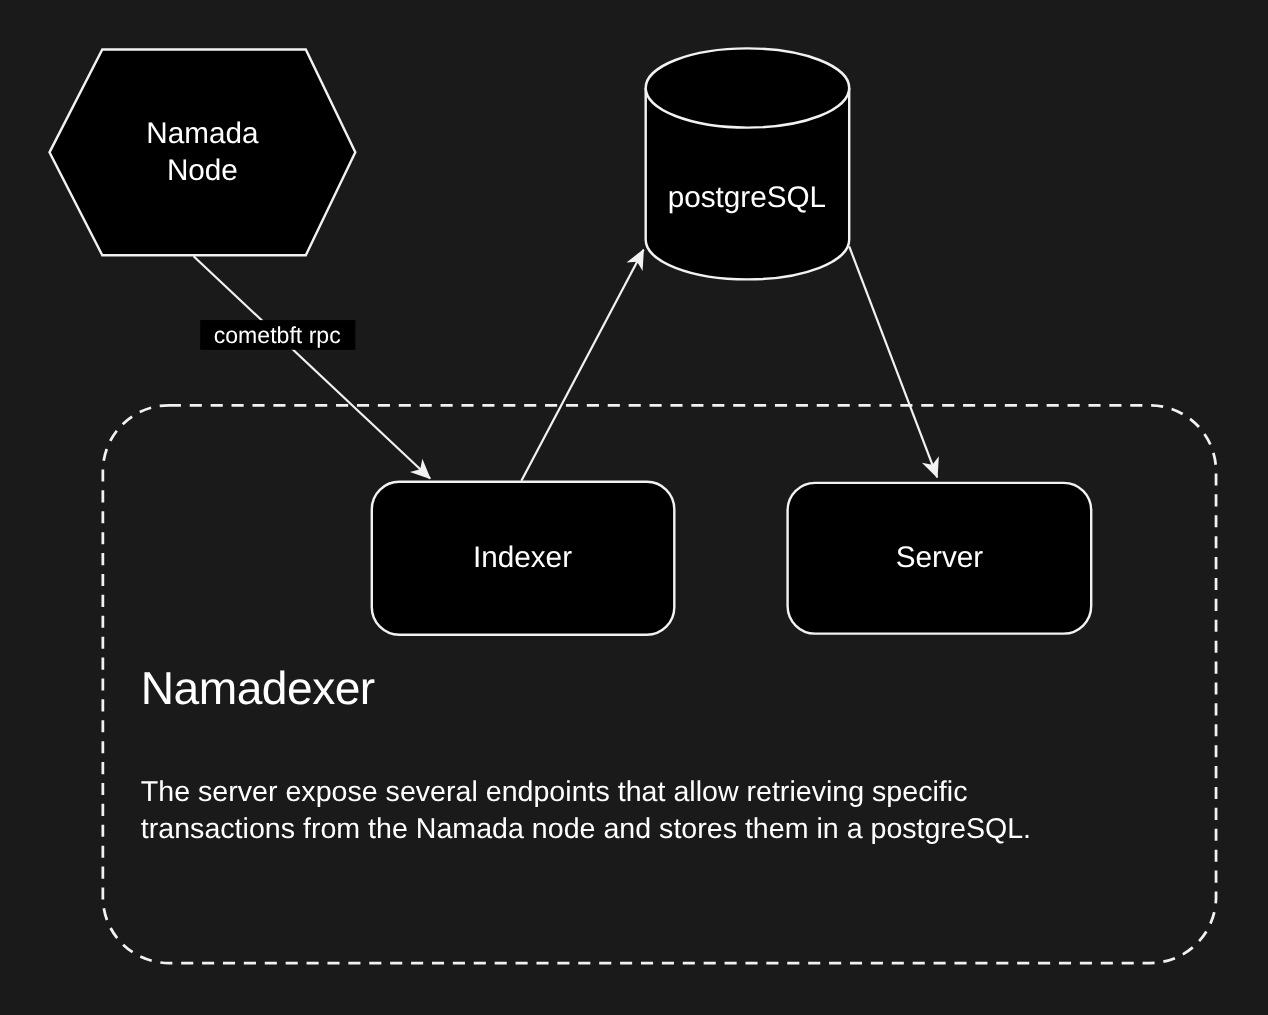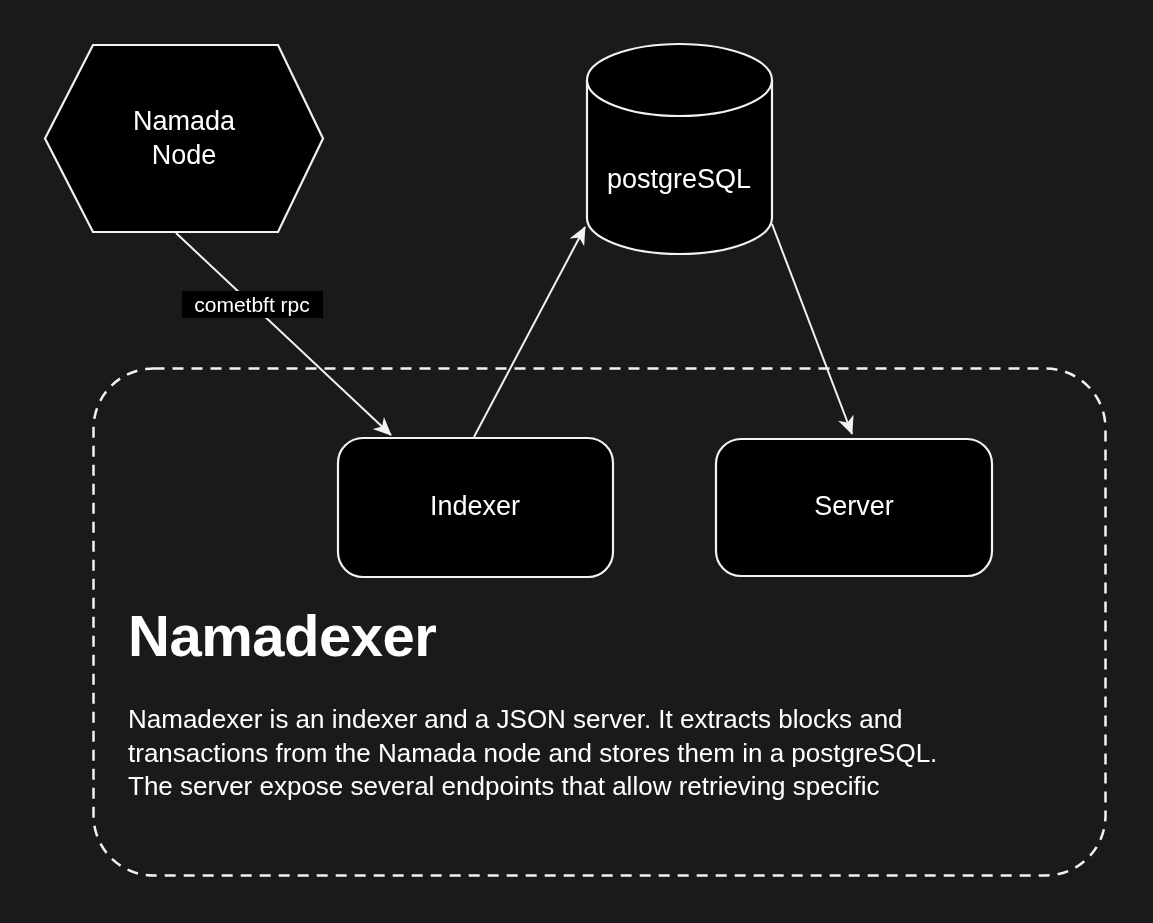--- a/index.html
+++ b/index.html
@@ -60,22 +60,22 @@
   .edge-label {
     fill: var(--text);
     font-family: "Liberation Sans", sans-serif;
     font-size: 21px;
     text-anchor: middle;
   }
   .container-title {
     position: absolute;
     left: 128px;
     top: 602px;
-    font-size: 58px;
-    font-weight: bold;
+    font-size: 42px;
+    font-weight: normal;
     color: var(--text);
     white-space: nowrap;
     letter-spacing: -0.5px;
   }
   .container-description {
     position: absolute;
     left: 128px;
     top: 703px;
     font-size: 26px;
     line-height: 33.5px;
@@ -127,18 +127,17 @@
 
     <g>
       <rect class="shape" x="716" y="439" width="276" height="137" rx="25" ry="25"></rect>
       <text class="node-label" x="854" y="515">Server</text>
     </g>
   </svg>
 
   <div class="container-title">Namadexer</div>
 
   <div class="container-description">
-    <span>Namadexer is an indexer and a JSON server. It extracts blocks and</span>
+    <span>The server expose several endpoints that allow retrieving specific</span>
     <span>transactions from the Namada node and stores them in a postgreSQL.</span>
-    <span>The server expose several endpoints that allow retrieving specific</span>
   </div>
 
 </div>
 
 </body></html>

